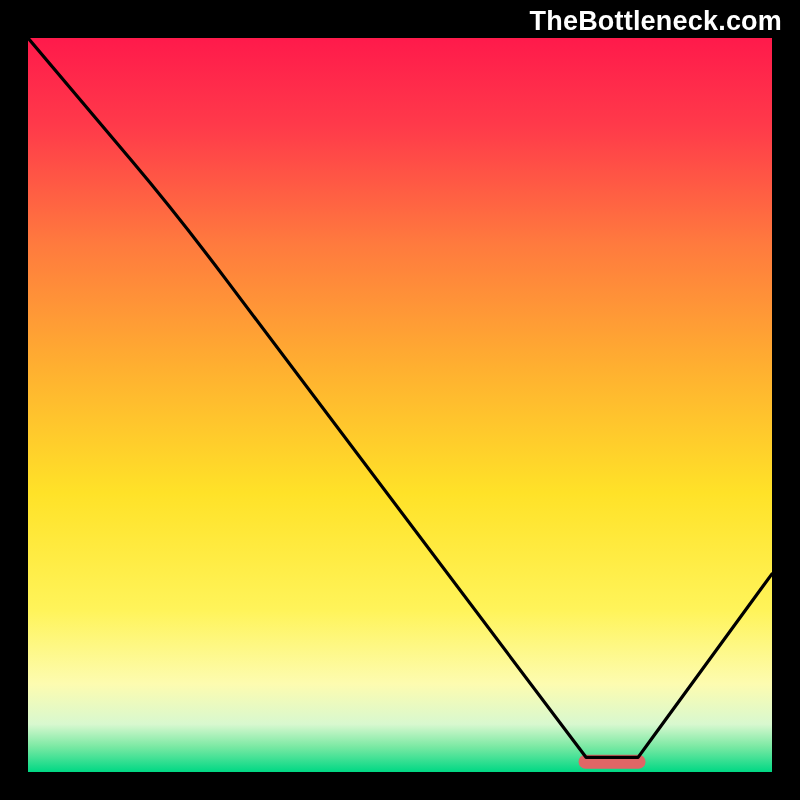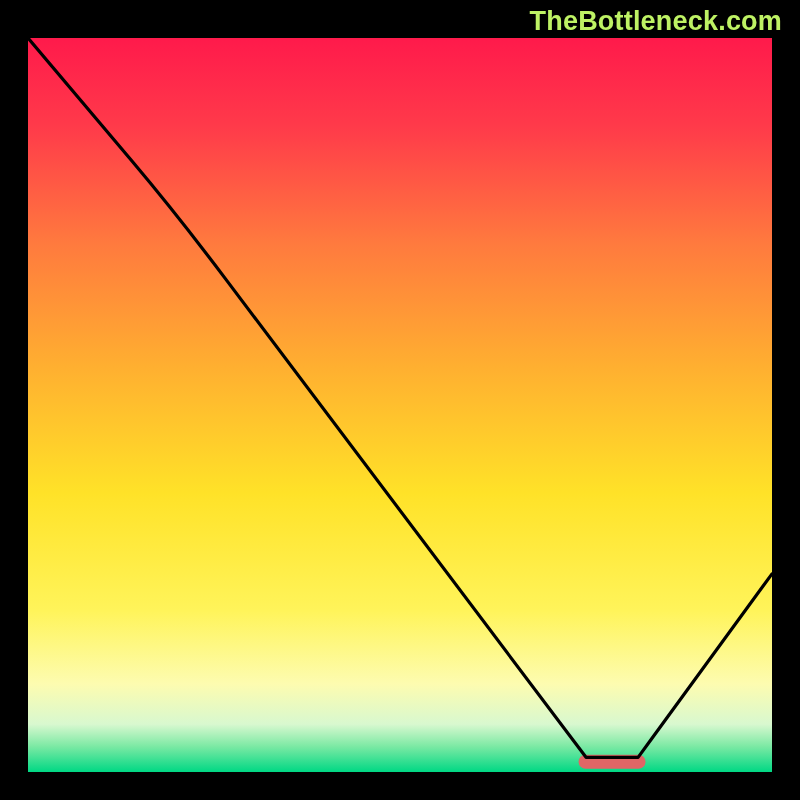--- a/index.html
+++ b/index.html
@@ -27,21 +27,21 @@
     height: 734px;  
     overflow: hidden;
   }
   .watermark {
     position: absolute;
     top: 6px;
     right: 18px;
     font-family: Arial, Helvetica, sans-serif;
     font-weight: 700;
     font-size: 27px;
-    color: #bef264;
+    color: #ffffff;
     letter-spacing: 0.2px;
     user-select: none;
   }
   svg { display: block; }
   .curve {
     fill: none;
     stroke: #000000;
     stroke-width: 3.2;
     stroke-linejoin: round;
     stroke-linecap: round;

